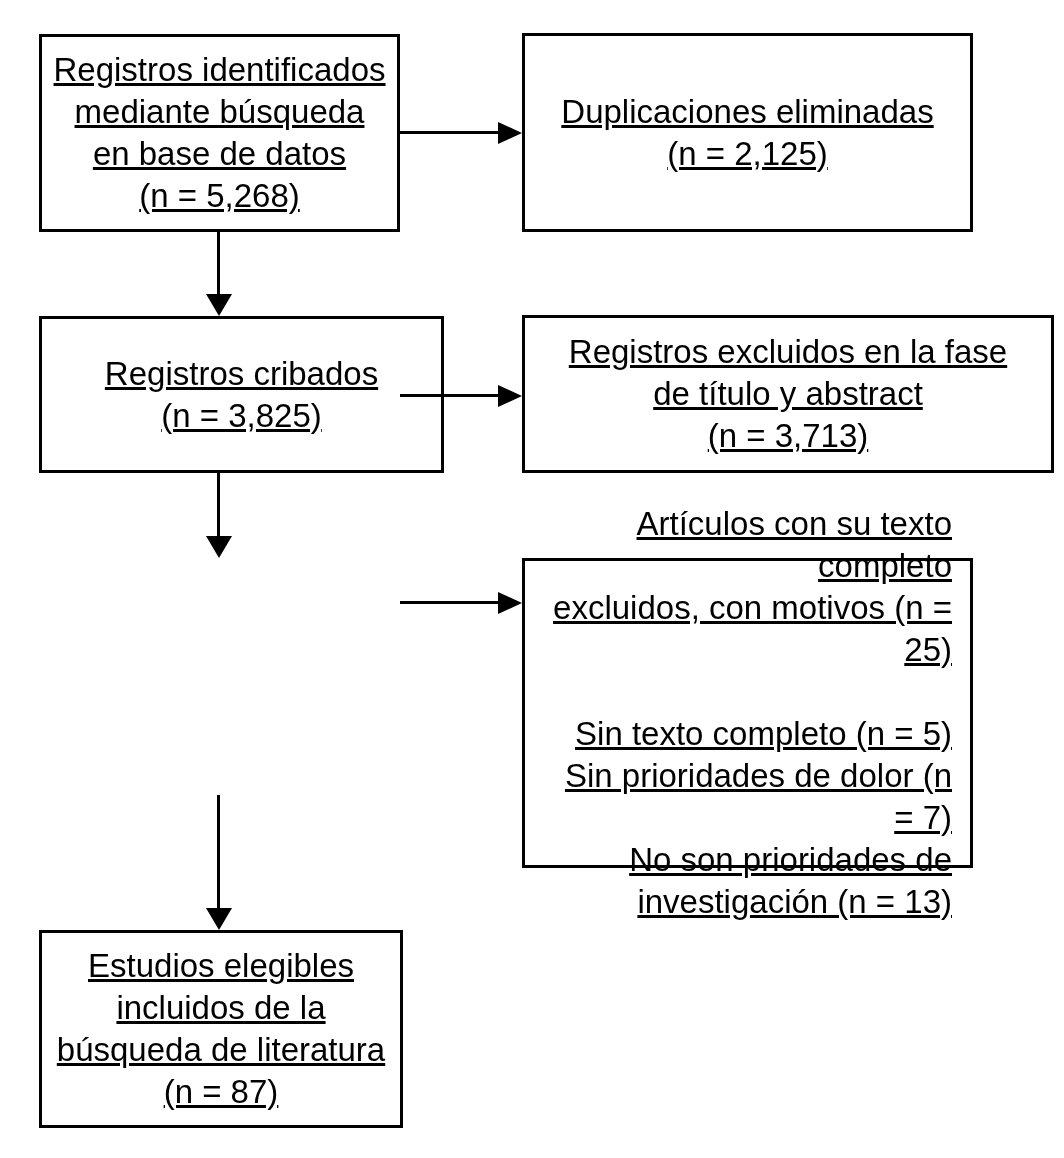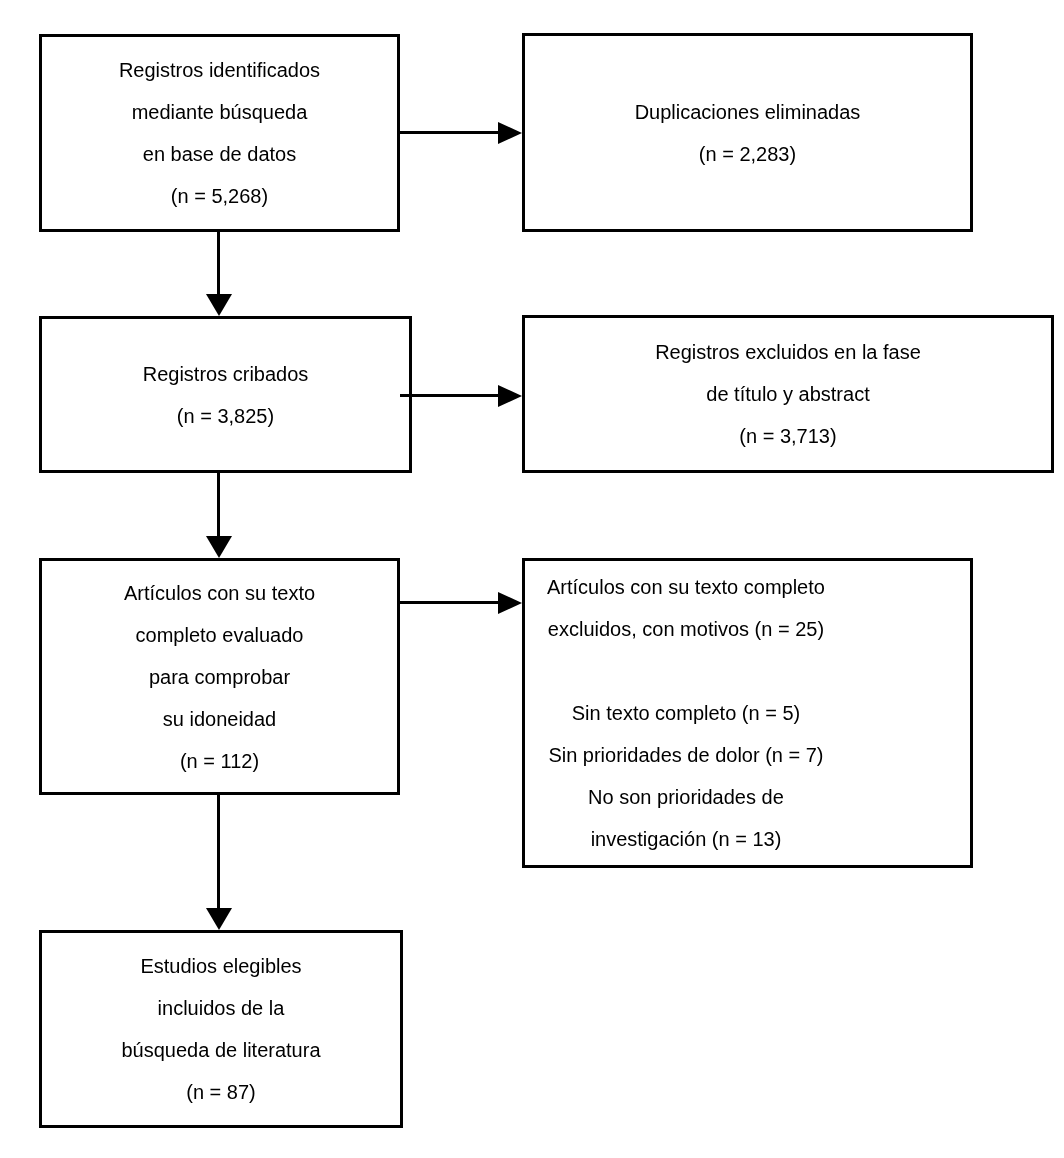--- a/index.html
+++ b/index.html
@@ -16,34 +16,35 @@
     color: #000000;
   }
   .box {
     position: absolute;
     background: #ffffff;
     border: 3px solid #000000;
     display: flex;
     align-items: center;
     justify-content: center;
     text-align: center;
-    font-size: 20px;
+    font-size: 33px;
     line-height: 42px;
     white-space: pre-line;
     color: #000000;
+    text-decoration: underline;
   }
   .box.left-align {
     justify-content: flex-start;
-    text-align: center;
+    text-align: right;
     padding: 0 18px 0 22px;
   }
   
   .b-identified { left: 39px;  top: 34px;  width: 361px; height: 198px; }
   .b-duplicates { left: 522px; top: 33px;  width: 451px; height: 199px; }
-  .b-screened   { left: 39px;  top: 316px; width: 373px; height: 157px; }
+  .b-screened   { left: 39px;  top: 316px; width: 405px; height: 157px; }
   .b-excl-title { left: 522px; top: 315px; width: 532px; height: 158px; }
   .b-fulltext   { left: 39px;  top: 558px; width: 361px; height: 237px; }
   .b-excl-full  { left: 522px; top: 558px; width: 451px; height: 310px; }
   .b-included   { left: 39px;  top: 930px; width: 364px; height: 198px; }
 
   
   .arrow-h {
     position: absolute;
     height: 3px;
     background: #000000;
@@ -87,34 +88,29 @@
 <body>
 
 <div class="canvas">
 
   <div class="box b-identified">Registros identificados
 mediante búsqueda
 en base de datos
 (n = 5,268)</div>
 
   <div class="box b-duplicates">Duplicaciones eliminadas
-(n = 2,283)</div>
+(n = 2,125)</div>
 
   <div class="box b-screened">Registros cribados
 (n = 3,825)</div>
 
   <div class="box b-excl-title">Registros excluidos en la fase
 de título y abstract
 (n = 3,713)</div>
 
-  <div class="box b-fulltext">Artículos con su texto
-completo evaluado
-para comprobar
-su idoneidad
-(n = 112)</div>
 
   <div class="box b-excl-full left-align">Artículos con su texto completo
 excluidos, con motivos (n = 25)
 
 Sin texto completo (n = 5)
 Sin prioridades de dolor (n = 7)
 No son prioridades de
 investigación (n = 13)</div>
 
   <div class="box b-included">Estudios elegibles

